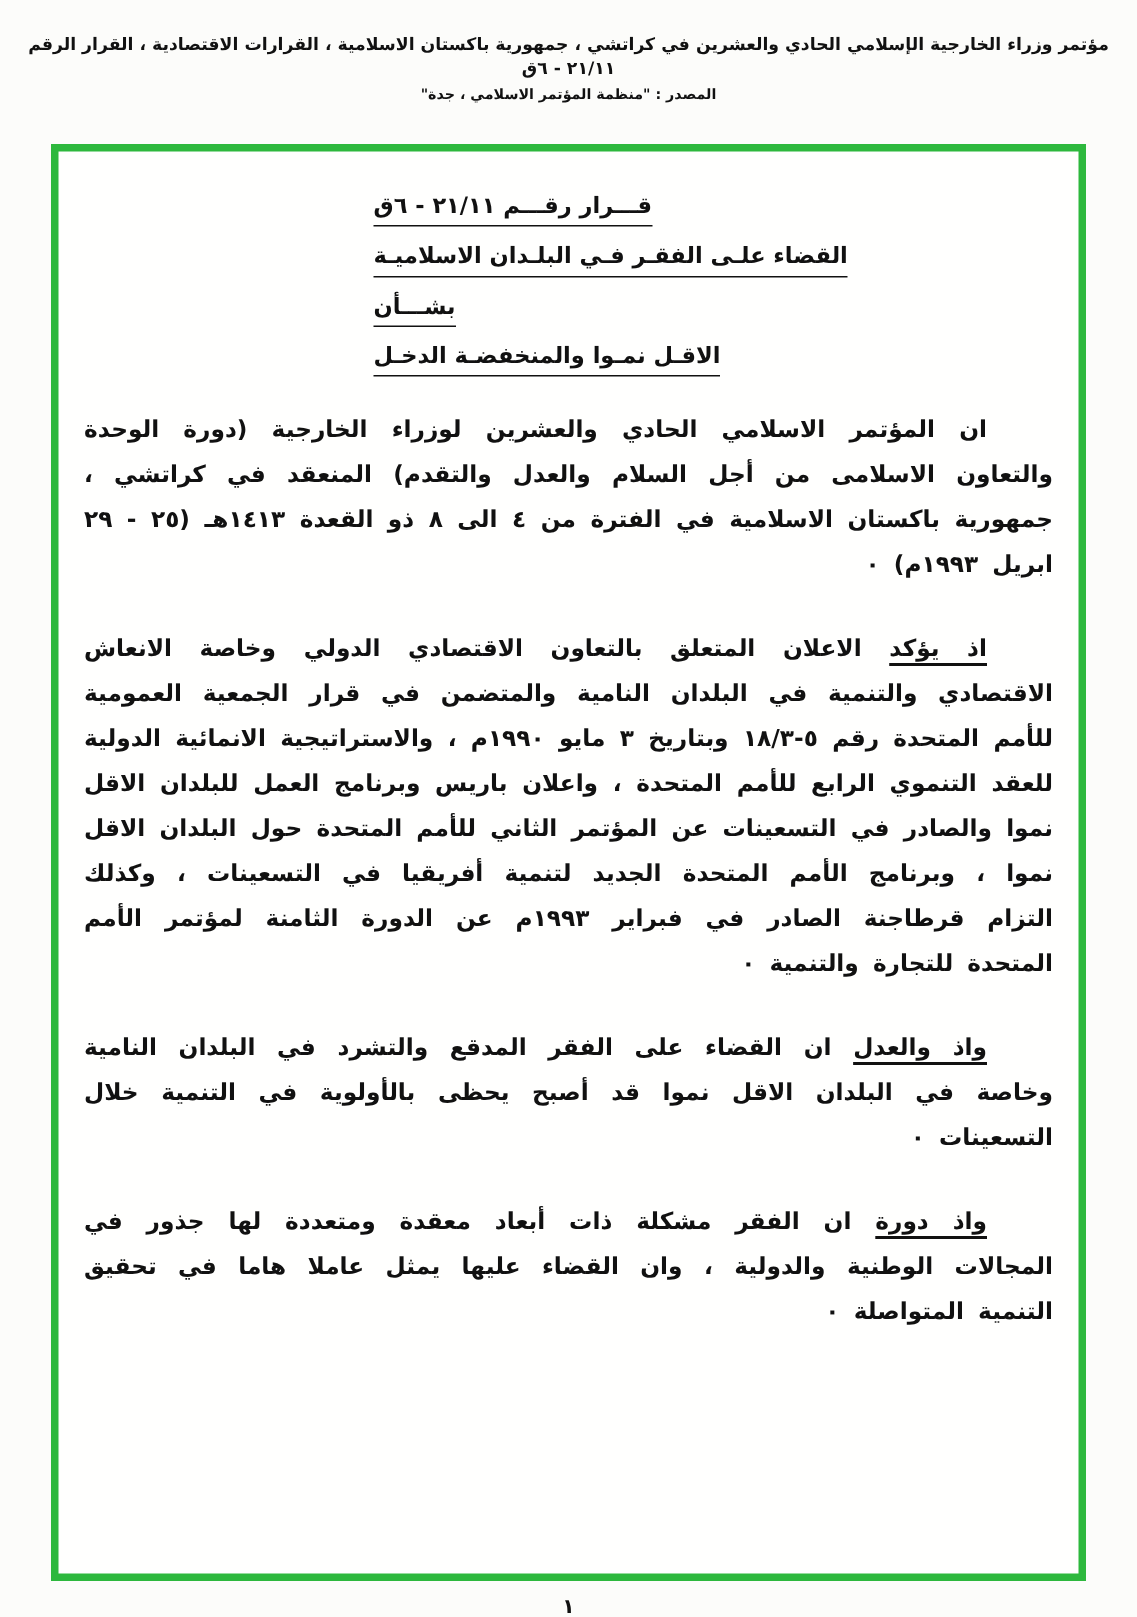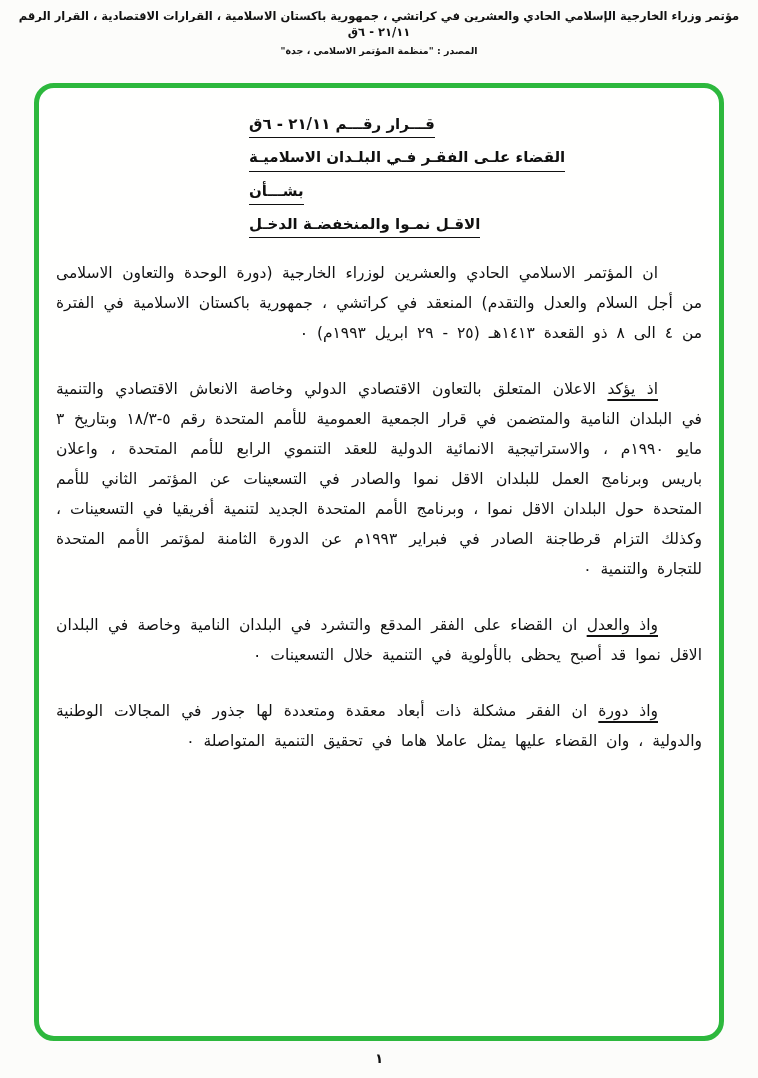--- a/index.html
+++ b/index.html
@@ -5,21 +5,21 @@
   * { box-sizing: border-box; margin: 0; padding: 0; }
   html, body { width: 758px; height: 1078px; }
   body {
     background: #fcfcfa;
     color: #111;
     font-family: "DejaVu Sans", sans-serif;
     overflow: hidden;
   }
   .page {
     width: 758px; height: 1078px;
-    padding-top: 8px;
+    padding-top: 21px;
     position: relative;
   }
   .header-title {
     direction: rtl;
     text-align: center;
     font-size: 11.5px;
     font-weight: bold;
     line-height: 16px;
     padding: 0 8px;
     letter-spacing: 0.2px;
@@ -30,21 +30,21 @@
     font-size: 9.5px;
     font-weight: bold;
     margin-top: 5px;
     line-height: 12px;
   }
   .green-box {
     direction: rtl;
     margin: 26px 34px 0 34px;
     height: 958px;
     border: 5px solid var(--accent, #2db83d);
-    border-radius: 20px;
+    border-radius: 0;
     padding: 26px 17px 0 17px;
     background: #fffffe;
     overflow: hidden;
   }
   .title-block {
     text-align: left;
     margin-left: 193px;
     margin-bottom: 20px;
   }
   .title-line { margin-bottom: 9px; }
@@ -52,21 +52,21 @@
     display: inline-block;
     font-size: 15px;
     font-weight: bold;
     letter-spacing: 1px;
     line-height: 1.35;
     padding-bottom: 3px;
     border-bottom: 1.8px solid #111;
   }
   .para {
     font-size: 15.5px;
-    font-weight: normal;
+    font-weight: bold;
     line-height: 30px;
     text-align: justify;
     text-indent: 44px;
     word-spacing: 4px;
     letter-spacing: 0.2px;
     margin-bottom: 26px;
   }
   .para .lead {
     text-decoration: underline;
     text-decoration-thickness: 1.8px;

